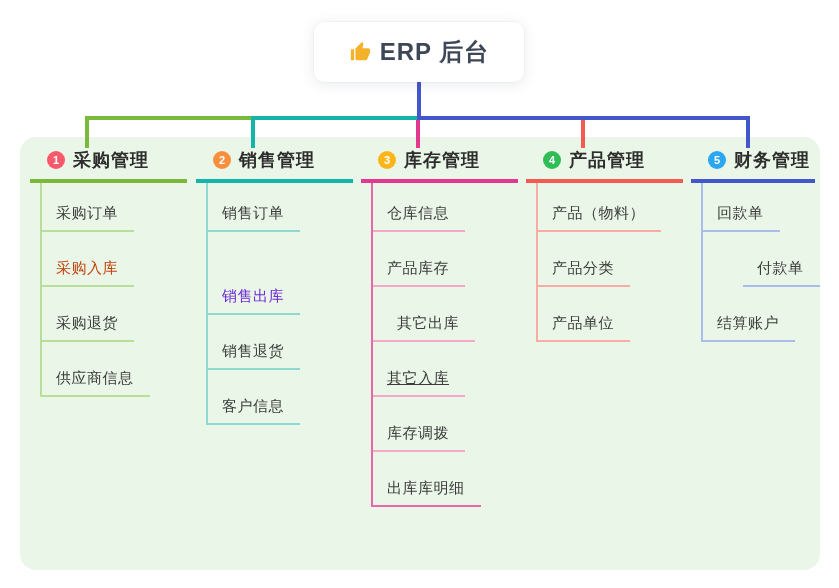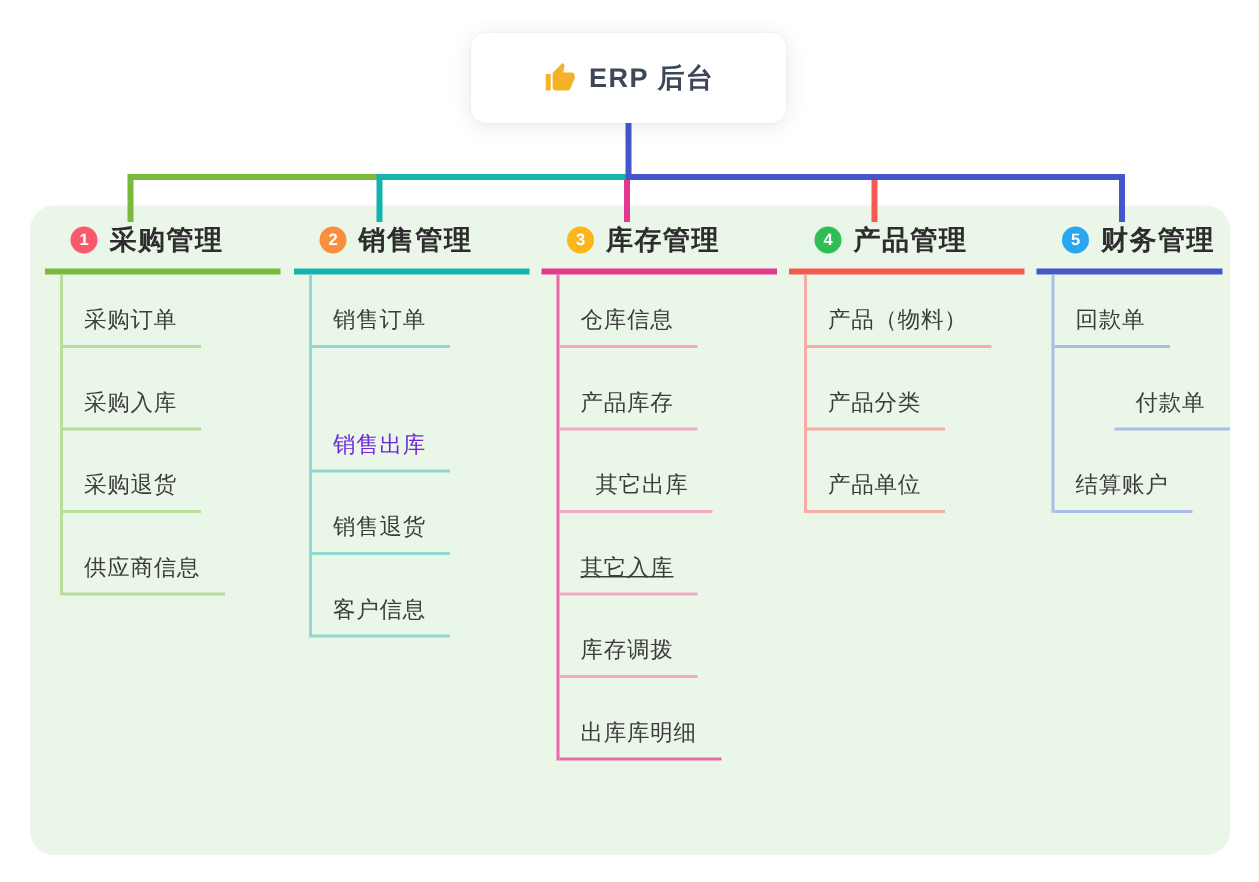--- a/index.html
+++ b/index.html
@@ -9,21 +9,21 @@
   }
   .panel{
     position:absolute;left:20px;top:137px;width:800px;height:433px;
     border-radius:16px;z-index:0;
   }
   .root-node{
     position:absolute;left:314px;top:22px;width:210px;height:60px;
     background:#ffffff;border-radius:10px;z-index:3;
     box-shadow:0 2px 14px rgba(60,70,90,.12), 0 0 0 1px rgba(0,0,0,.02);
     display:flex;align-items:center;justify-content:center;gap:9px;
-    font-size:18px;font-weight:600;letter-spacing:1px;cursor:default;
+    font-size:24px;font-weight:600;letter-spacing:1px;cursor:default;
   }
   .root-node .thumb{display:flex;align-items:center;}
   .line{position:absolute;z-index:1;}
   .branch-col{position:absolute;top:148px;z-index:2;}
   .b-header{
     display:flex;align-items:center;gap:8px;
     padding:0 0 7px 17px;border-bottom:4px solid #000;
     font-size:18px;font-weight:600;letter-spacing:1px;color:#2d2d2d;cursor:default;
   }
   .badge{
@@ -67,21 +67,21 @@
       <div class="line" style="left: 746px; top: 120px; width: 4px; height: 28px; background: rgb(67, 86, 203);"></div>
     </div>
   <div id="branches">
       <div class="branch-col" style="left: 30px;">
         <div class="b-header" style="width: 157px; box-sizing: border-box; border-bottom-color: rgb(122, 185, 60); color: rgb(45, 45, 45);">
           <span class="badge" style="background: rgb(248, 89, 108);">1</span>
           <span>采购管理</span>
         </div>
         <div class="children" style="border-left-color: rgb(185, 221, 155);">
           <div class="child-node" style="border-bottom-color: rgb(185, 221, 155); color: rgb(60, 60, 60);">采购订单</div>
-          <div class="child-node" style="border-bottom-color: rgb(185, 221, 155); color: #404040;">采购入库</div>
+          <div class="child-node" style="border-bottom-color: rgb(185, 221, 155); color: #c2410c;">采购入库</div>
           <div class="child-node" style="border-bottom-color: rgb(185, 221, 155); color: rgb(60, 60, 60);">采购退货</div>
           <div class="child-node" style="border-bottom-color: rgb(185, 221, 155); color: rgb(60, 60, 60);">供应商信息</div>
         </div>
       </div>
       <div class="branch-col" style="left: 196px;">
         <div class="b-header" style="width: 157px; box-sizing: border-box; border-bottom-color: rgb(20, 180, 171); color: rgb(45, 45, 45);">
           <span class="badge" style="background: rgb(249, 142, 61);">2</span>
           <span>销售管理</span>
         </div>
         <div class="children" style="border-left-color: rgb(144, 216, 209);">

